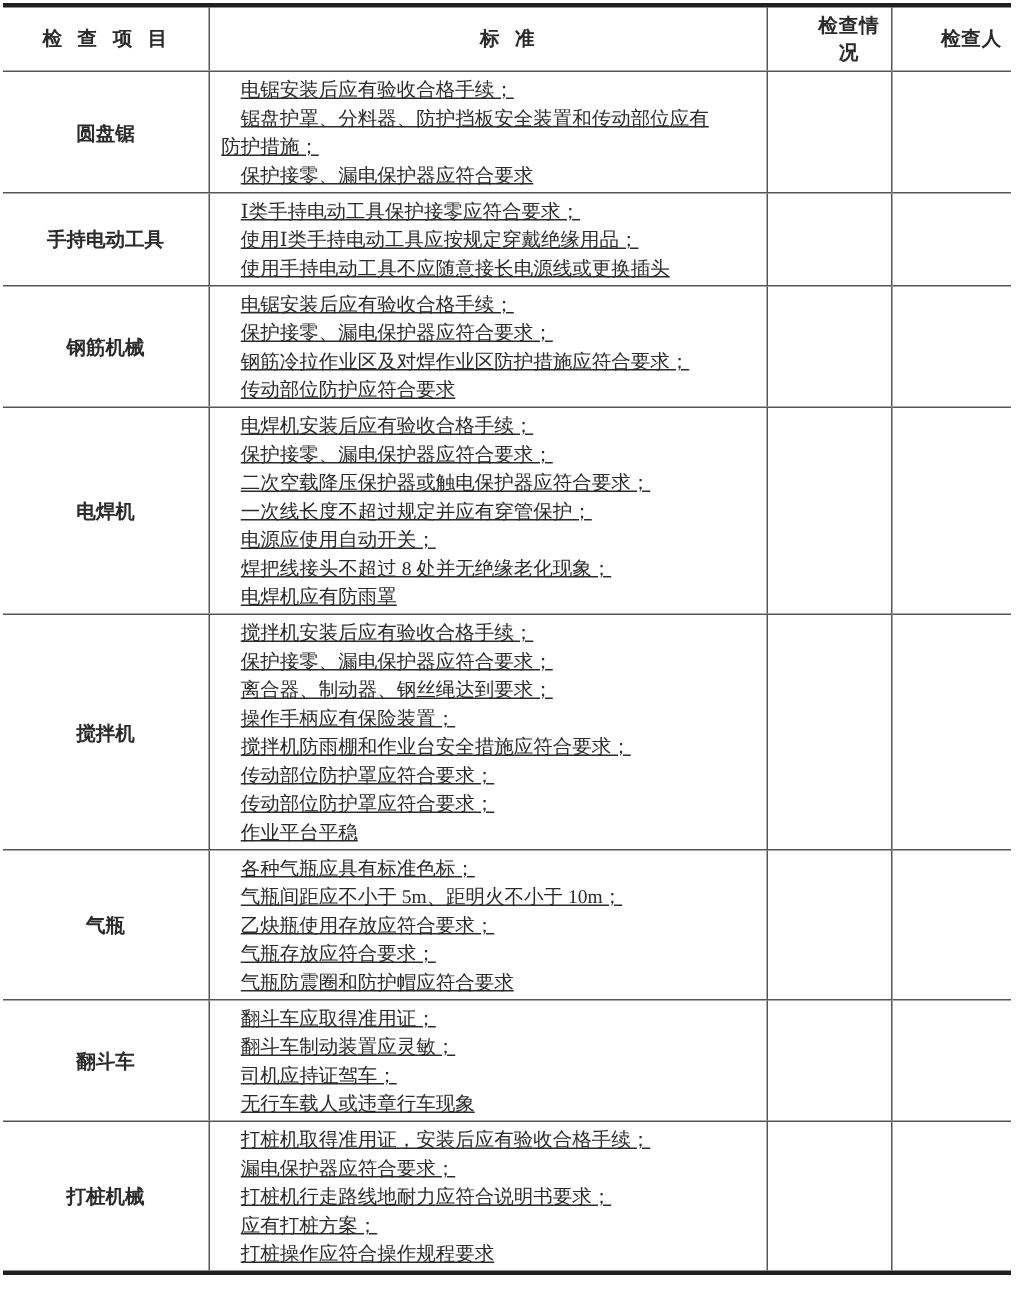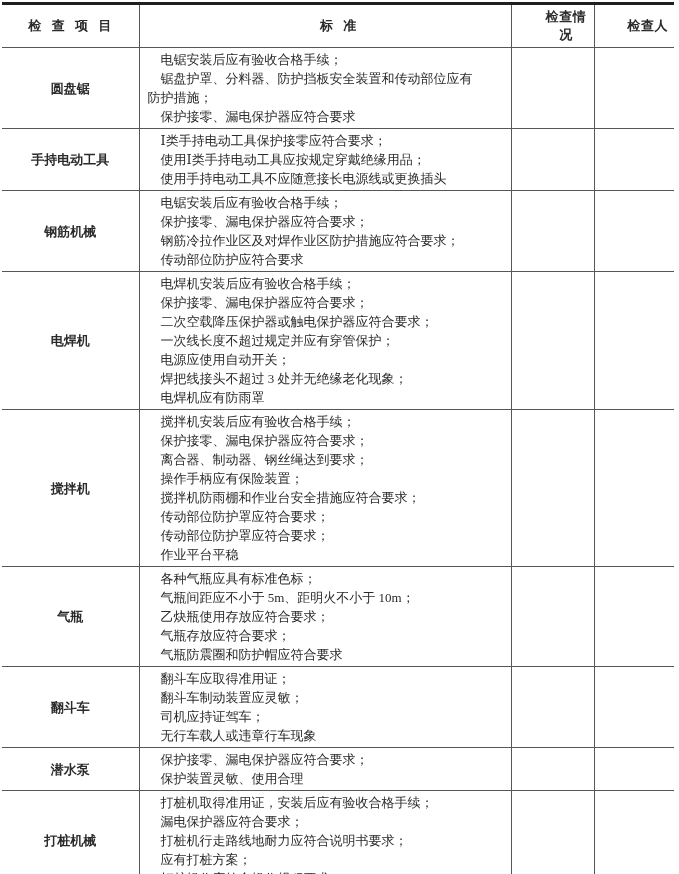--- a/index.html
+++ b/index.html
@@ -51,20 +51,21 @@
     font-weight:bold;
   }
   .std-cell{
     vertical-align:middle;
     padding:2px 26px 2px 8px;
     line-height:19px;
   }
   .std-cell p{
     margin:0;
     text-indent:1em;
+    text-decoration:underline;
   }
   .status-cell,.inspector-cell{
     vertical-align:middle;
   }
 </style>
 </head>
 <body>
 
 <div class="table-wrap">
   <table>
@@ -117,21 +118,21 @@
     </tr>
 
     <tr>
       <td class="item-cell">电焊机</td>
       <td class="std-cell b-left">
             <p>电焊机安装后应有验收合格手续；</p>
             <p>保护接零、漏电保护器应符合要求；</p>
             <p>二次空载降压保护器或触电保护器应符合要求；</p>
             <p>一次线长度不超过规定并应有穿管保护；</p>
             <p>电源应使用自动开关；</p>
-            <p>焊把线接头不超过 3 处并无绝缘老化现象；</p>
+            <p>焊把线接头不超过 8 处并无绝缘老化现象；</p>
             <p>电焊机应有防雨罩</p>
           </td>
       <td class="status-cell b-left"></td>
       <td class="inspector-cell b-left"></td>
     </tr>
 
     <tr>
       <td class="item-cell">搅拌机</td>
       <td class="std-cell b-left">
             <p>搅拌机安装后应有验收合格手续；</p>
@@ -165,29 +166,20 @@
       <td class="std-cell b-left">
             <p>翻斗车应取得准用证；</p>
             <p>翻斗车制动装置应灵敏；</p>
             <p>司机应持证驾车；</p>
             <p>无行车载人或违章行车现象</p>
           </td>
       <td class="status-cell b-left"></td>
       <td class="inspector-cell b-left"></td>
     </tr>
 
-    <tr>
-      <td class="item-cell">潜水泵</td>
-      <td class="std-cell b-left">
-            <p>保护接零、漏电保护器应符合要求；</p>
-            <p>保护装置灵敏、使用合理</p>
-          </td>
-      <td class="status-cell b-left"></td>
-      <td class="inspector-cell b-left"></td>
-    </tr>
 
     <tr>
       <td class="item-cell">打桩机械</td>
       <td class="std-cell b-left">
             <p>打桩机取得准用证，安装后应有验收合格手续；</p>
             <p>漏电保护器应符合要求；</p>
             <p>打桩机行走路线地耐力应符合说明书要求；</p>
             <p>应有打桩方案；</p>
             <p>打桩操作应符合操作规程要求</p>
           </td>

